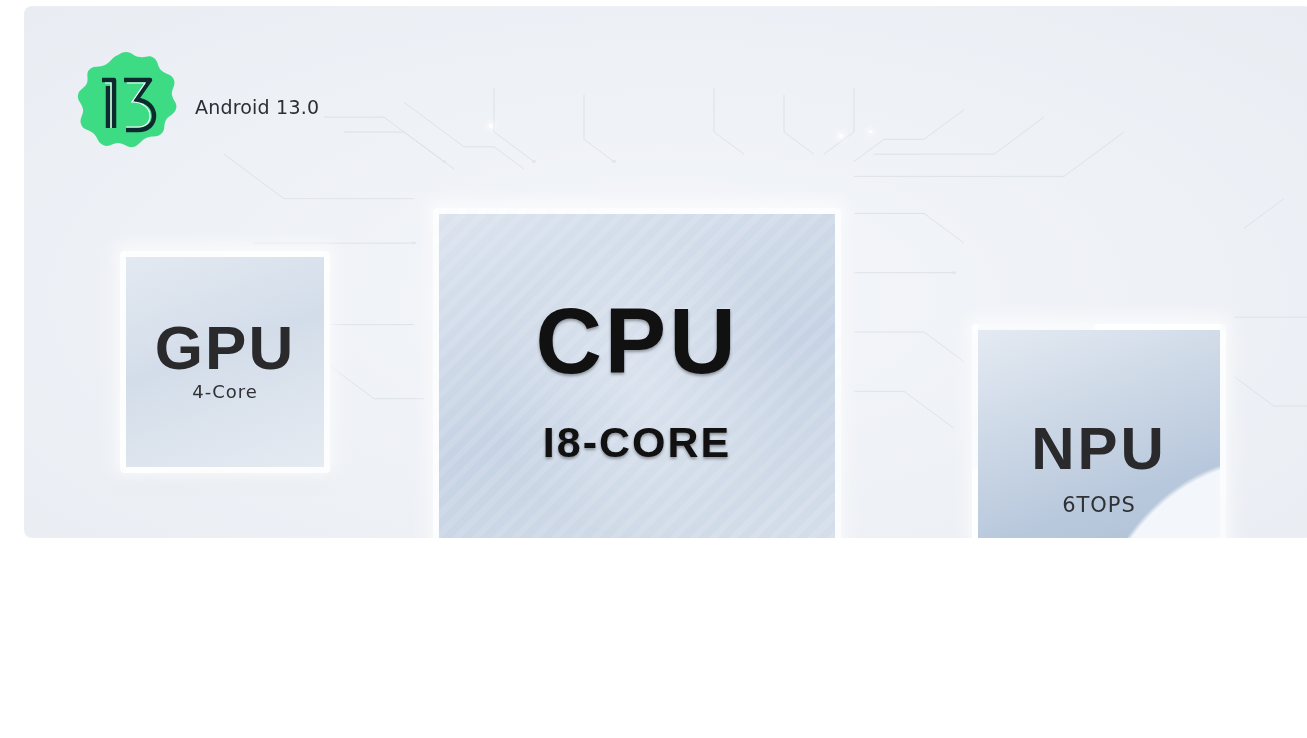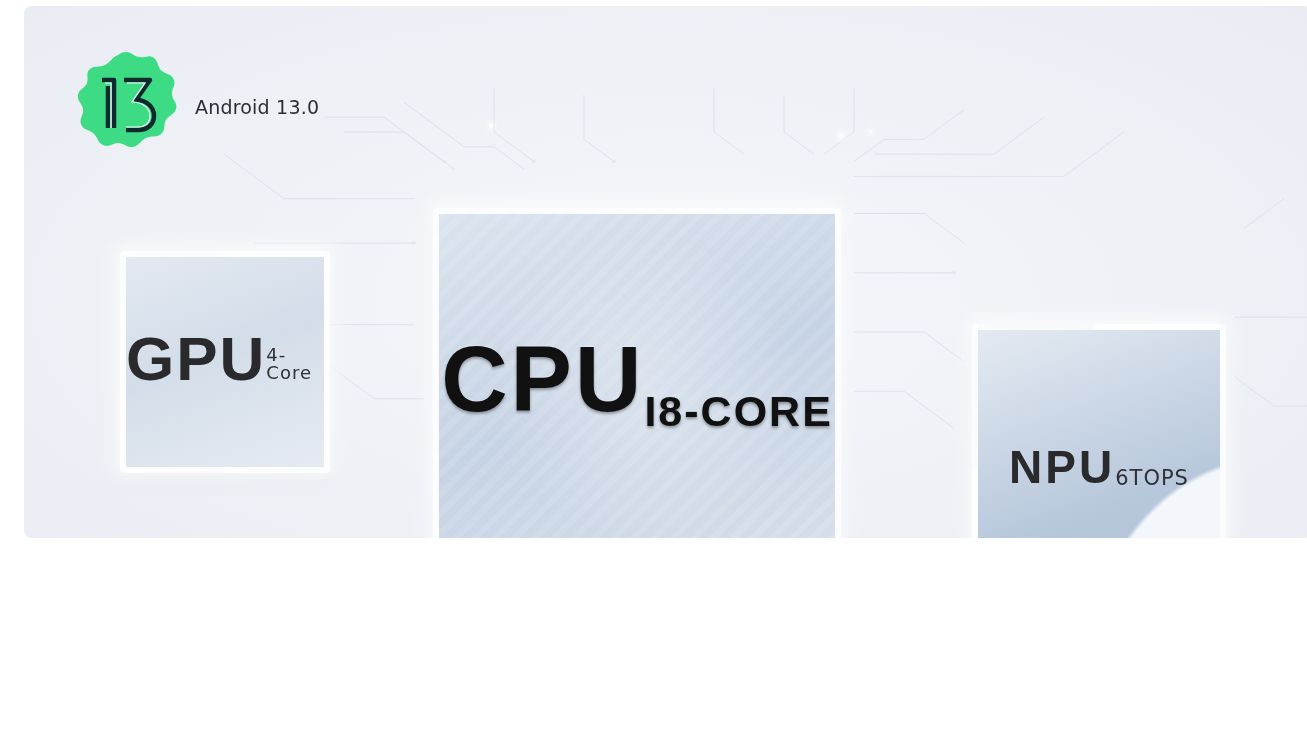--- a/index.html
+++ b/index.html
@@ -13,21 +13,21 @@
   .badge { position: absolute; left: 50px; top: 44px; width: 104px; height: 104px; }
   .badge svg { width: 104px; height: 104px; display: block; }
   .os-label {
     position: absolute; left: 171px; top: 90px; font-size: 19px; color: #2b2f33;
     font-family: "DejaVu Sans", sans-serif; letter-spacing: 0.2px;
   }
   .chip {
     position: absolute; box-sizing: border-box; border: 6px solid rgba(255,255,255,0.92);
     border-radius: 4px;
     box-shadow: 0 0 18px 6px rgba(255,255,255,0.9), 0 6px 18px rgba(120,135,160,0.18);
-    display: flex; flex-direction: row; align-items: center; justify-content: center;
+    display: flex; flex-direction: column; align-items: center; justify-content: center;
   }
   .chip-gpu {
     left: 96px; top: 245px; width: 210px; height: 222px;
     background: linear-gradient(160deg, #e3e9f2 0%, #d3dde9 45%, #e6ebf2 100%);
   }
   .chip-cpu {
     left: 409px; top: 202px; width: 408px; height: 372px;
     background:
       radial-gradient(circle at 52% 48%, rgba(255,255,255,0.35) 0%, rgba(255,255,255,0) 55%),
       repeating-linear-gradient(135deg, rgba(255,255,255,0.10) 0 6px, rgba(255,255,255,0) 6px 14px),
@@ -47,21 +47,21 @@
     font-size: 92px; letter-spacing: 3px; color: #111;
     text-shadow: 0 2px 3px rgba(0,0,0,0.35), 0 -1px 0 rgba(255,255,255,0.3);
     margin-top: -30px;
     text-align: right;
   }
   .chip-cpu .chip-sub {
     font-size: 43px; font-family: "Liberation Sans", sans-serif; font-weight: bold; color: #111;
     margin-top: 34px; letter-spacing: 2px;
     text-shadow: 0 2px 3px rgba(0,0,0,0.35);
   }
-  .chip-npu .chip-title { font-size: 46px; letter-spacing: 3px; margin-top: -6px; }
+  .chip-npu .chip-title { font-size: 60px; letter-spacing: 3px; margin-top: -6px; }
   .chip-npu .chip-sub { font-size: 21px; margin-top: 16px; letter-spacing: 1px; }
   .sparkle { position: absolute; border-radius: 50%; background: #fff; box-shadow: 0 0 6px 2px rgba(255,255,255,0.9); }
 </style>
 </head>
 <body>
 
 <div class="frame">
   <svg class="circuits" viewBox="0 0 1288 718" preserveAspectRatio="none">
     <g stroke="#d9dee6" stroke-width="1" fill="none" opacity="0.9">
       <path d="M300 150 L360 150 L420 210"></path>

